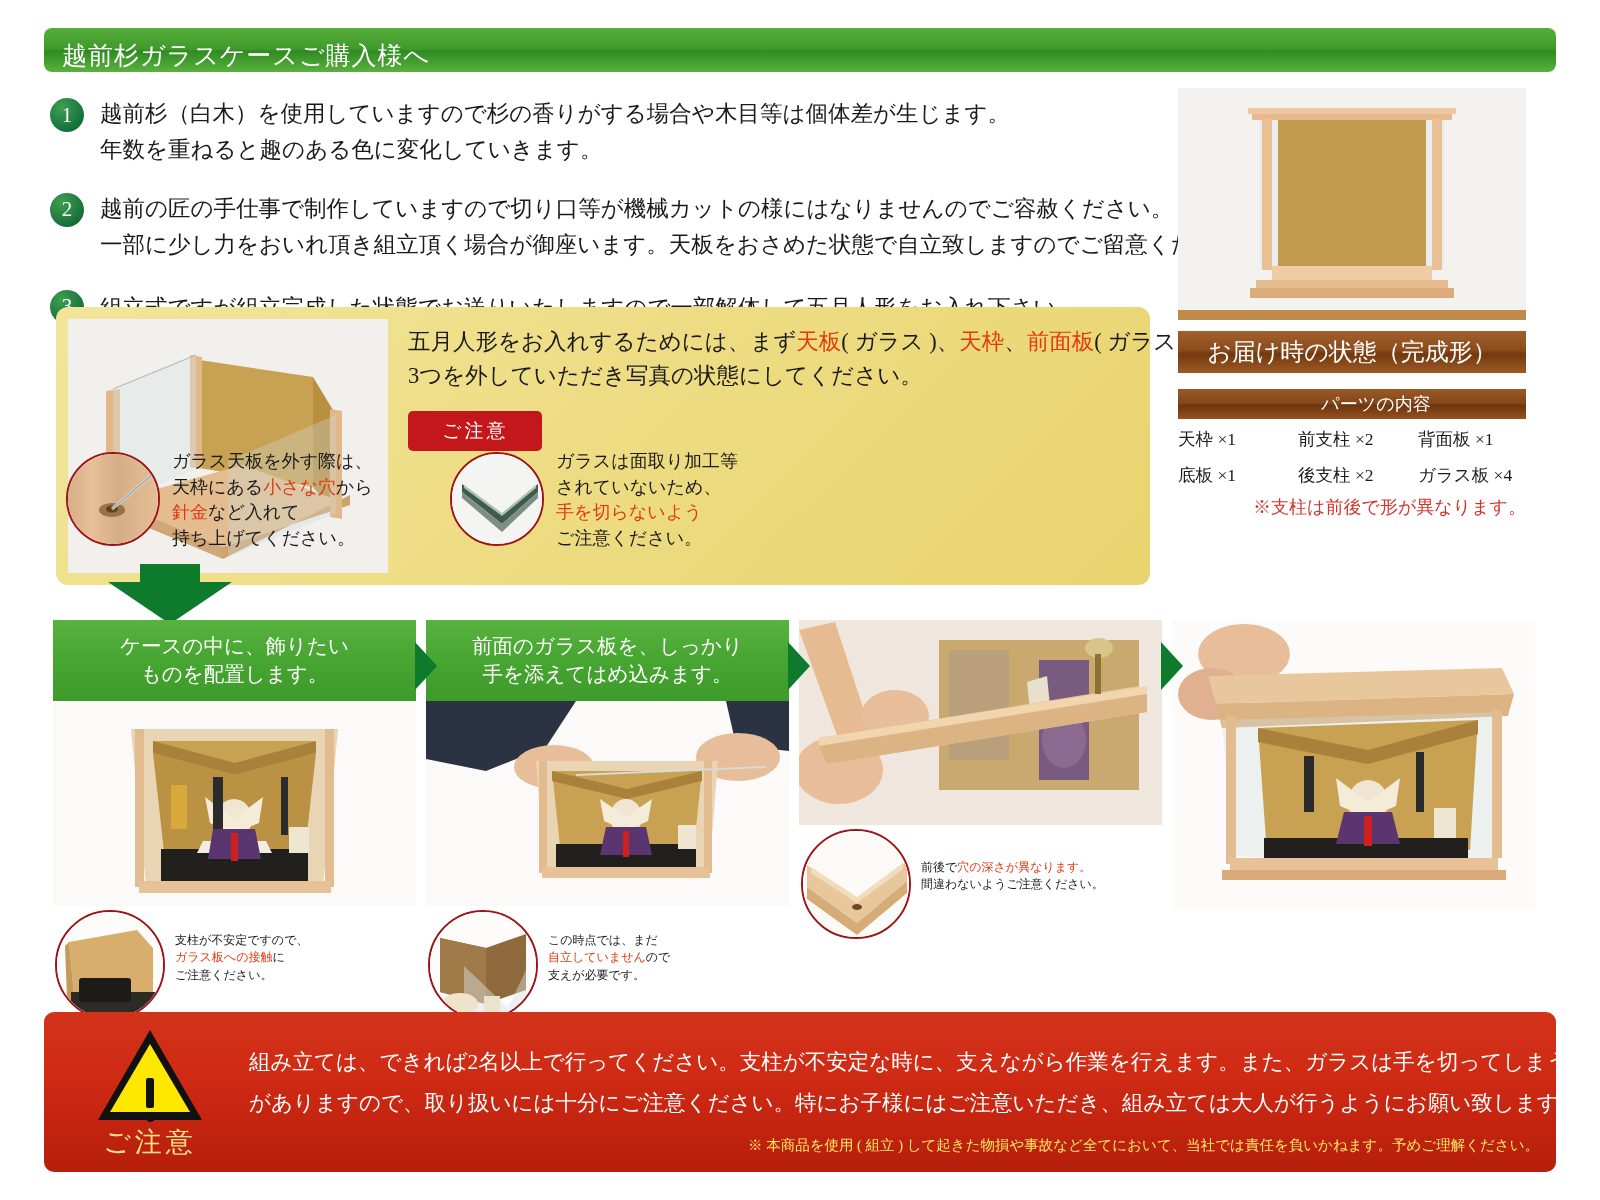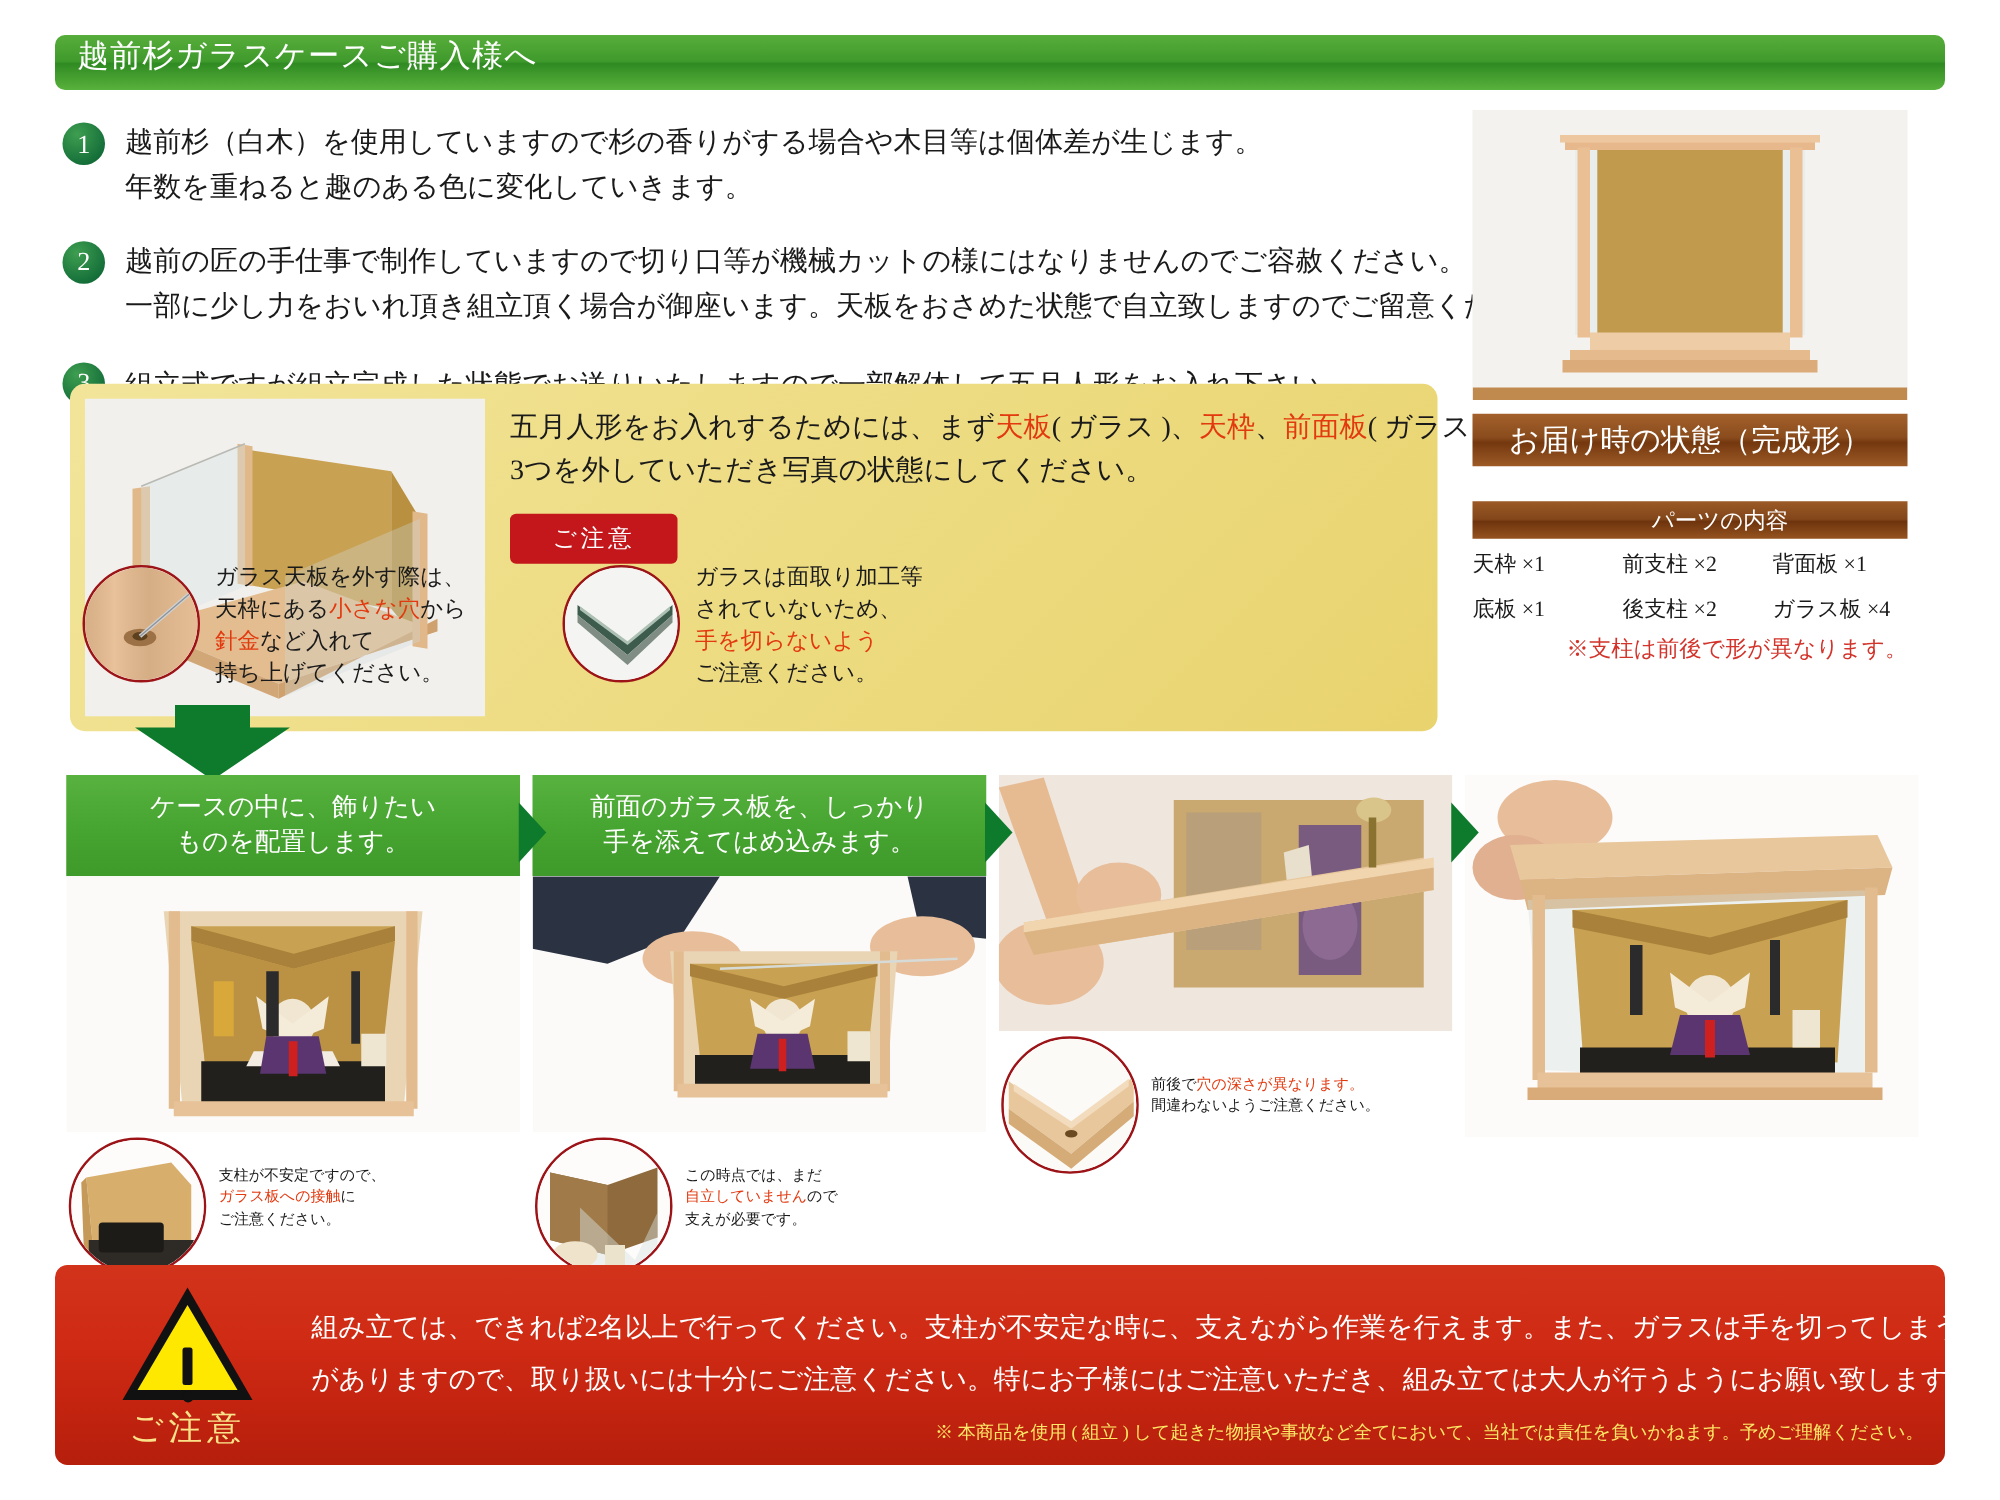--- a/index.html
+++ b/index.html
@@ -10,21 +10,21 @@
     overflow: hidden;
   }
   .page { position: relative; width: 1600px; height: 1200px; }
 
   
   .header-bar {
     position: absolute; left: 44px; top: 28px;
     width: 1512px; height: 44px;
     border-radius: 8px;
     background: linear-gradient(to bottom, #57ad3a 0%, #3f9a2c 48%, #2f8a22 52%, #59b23c 100%);
-    display: flex; align-items: flex-start;
+    display: flex; align-items: flex-end;
   }
   .header-title {
     color: #ffffff; font-size: 25px; letter-spacing: 1px;
     padding-left: 18px; font-weight: normal;
   }
 
   
   .notes { position: absolute; left: 50px; top: 96px; width: 1110px; }
   .note-row { display: flex; align-items: flex-start; margin-bottom: 22px; }
   .note-num {
@@ -75,21 +75,21 @@
     width: 348px; height: 232px; background: #f4f2ef;
     position: relative; overflow: hidden;
   }
   .rc-label {
     width: 348px; height: 42px; margin-top: 11px;
     background: linear-gradient(to bottom, #a3602b 0%, #8a4c1d 45%, #74380f 55%, #9d5a26 100%);
     color: #ffffff; font-size: 24px;
     display: flex; align-items: center; justify-content: center;
   }
   .rc-parts-head {
-    width: 348px; height: 30px; margin-top: 28px;
+    width: 348px; height: 30px; margin-top: 16px;
     background: linear-gradient(to bottom, #9b5a26 0%, #82461a 48%, #6e340d 54%, #95531f 100%);
     color: #ffffff; font-size: 18px;
     display: flex; align-items: center; justify-content: center; padding-left: 48px;
   }
   .rc-parts-grid {
     width: 348px; margin-top: 8px;
     display: grid; grid-template-columns: 1fr 1fr 1fr;
     row-gap: 4px; column-gap: 4px;
     font-size: 17.5px; color: #1a1a1a; gap: 12px;
   }

